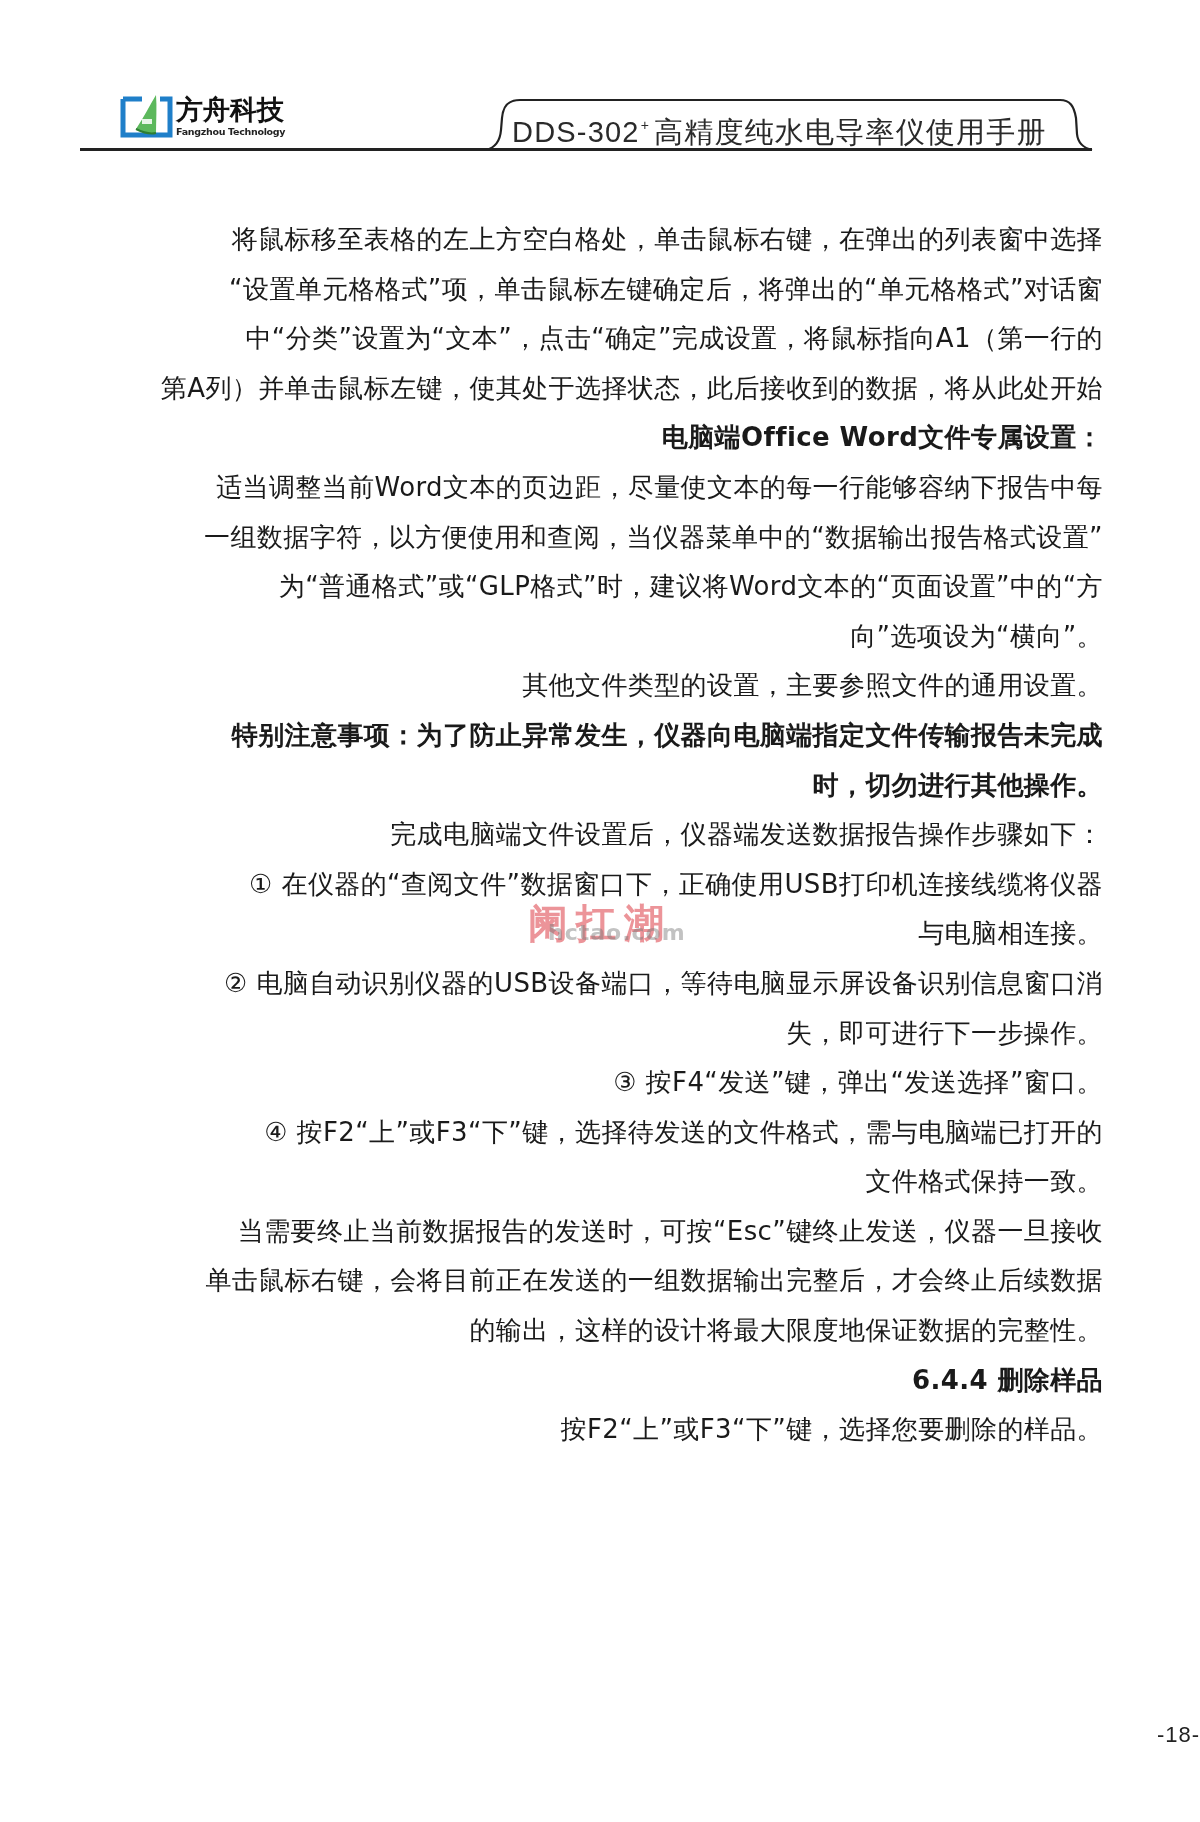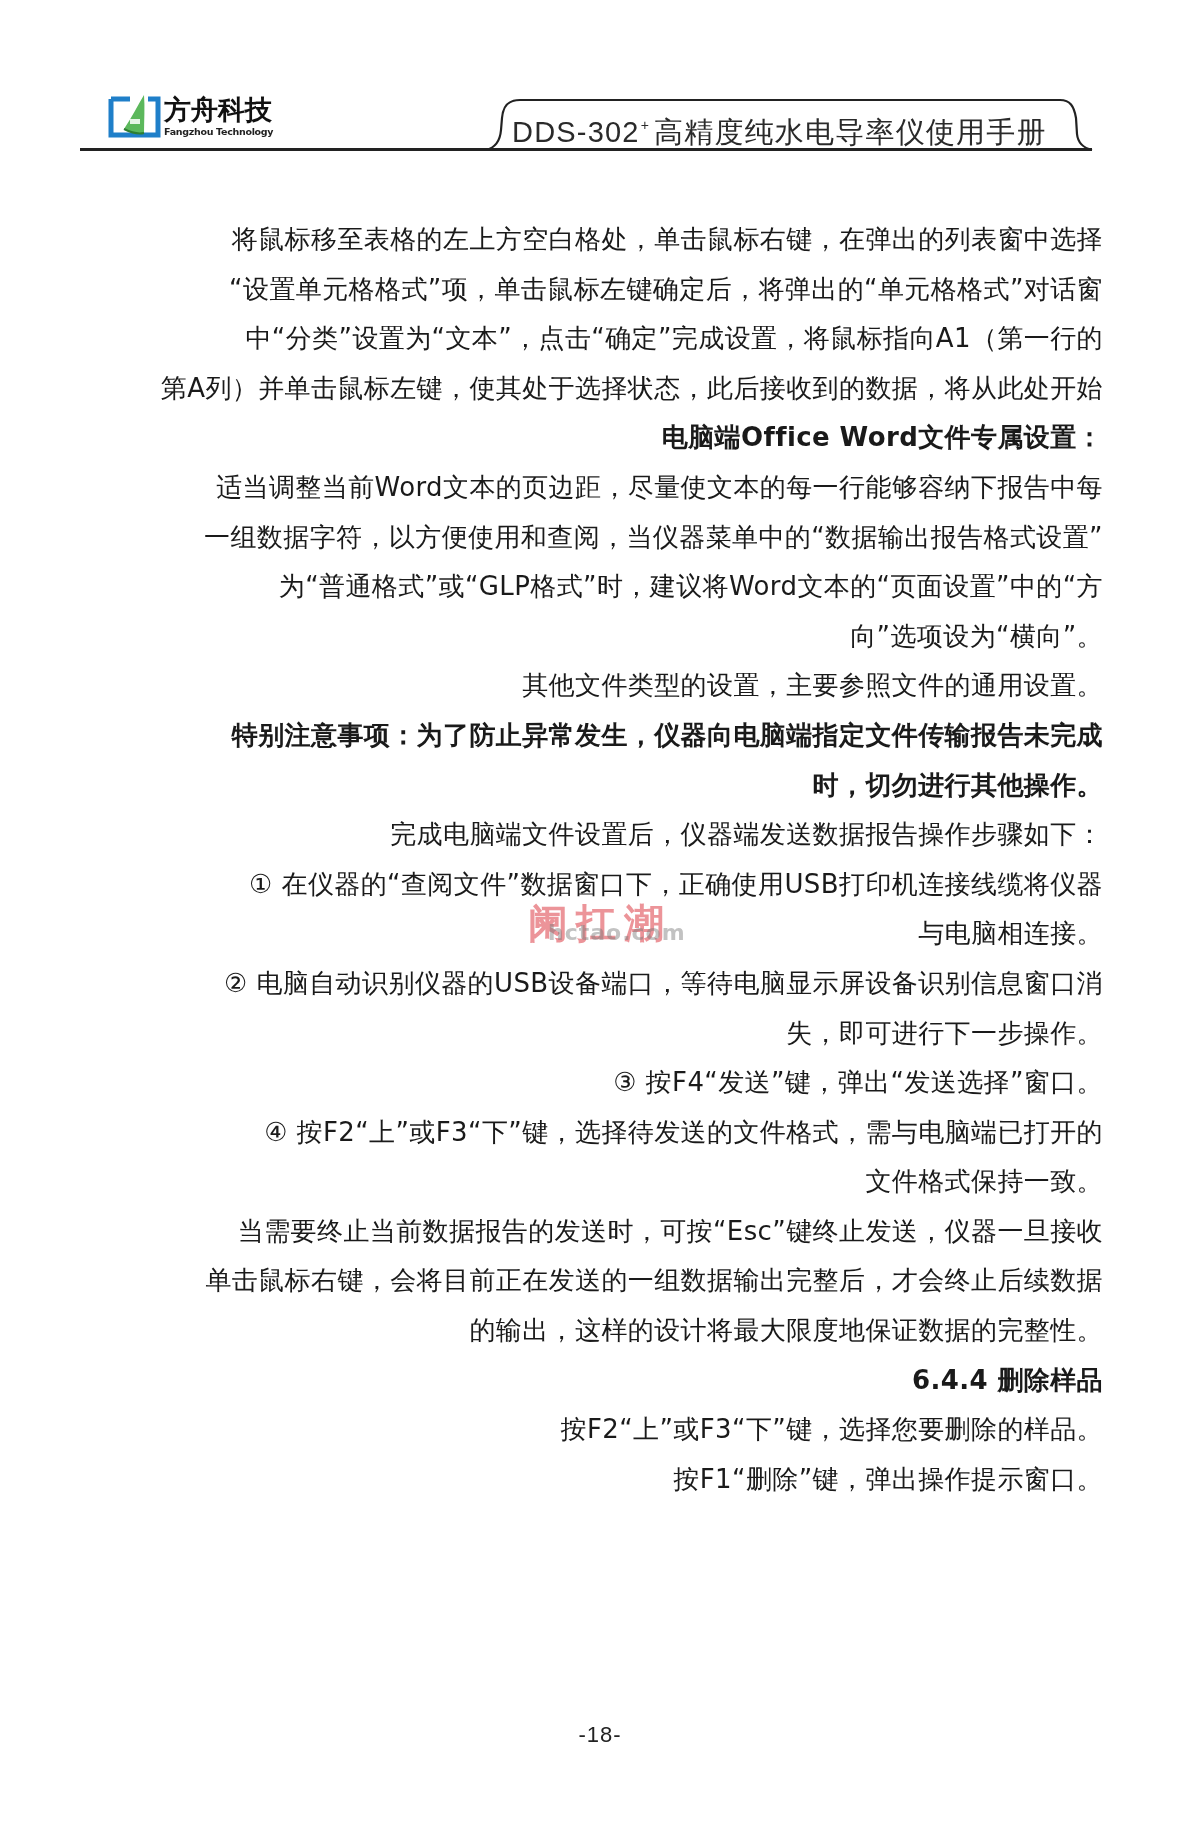--- a/index.html
+++ b/index.html
@@ -1,40 +1,40 @@
 <!DOCTYPE html>
 <html><head>
 <meta charset="utf-8">
 <style>
   html, body { margin: 0; padding: 0; background: #ffffff; }
   body { width: 1200px; height: 1822px; position: relative; overflow: hidden;
          font-family: "DejaVu Sans", "Liberation Sans", sans-serif; color: #1a1a1a; }
   .header { position: absolute; left: 0; top: 0; width: 1200px; height: 170px; }
-  .logo { position: absolute; left: 108px; top: 95px; width: 180px; height: 46px; }
+  .logo { position: absolute; left: 120px; top: 95px; width: 180px; height: 46px; }
   .logo-mark { position: absolute; left: 0; top: 0; width: 54px; height: 44px; }
   .logo-cn { position: absolute; left: 56px; top: 0px; font-size: 27px; font-weight: bold;
              letter-spacing: 0px; color: #111; line-height: 30px; white-space: nowrap; }
   .logo-en { position: absolute; left: 56px; top: 31px; font-size: 9.5px; font-weight: bold;
              color: #222; line-height: 11px; white-space: nowrap; letter-spacing: -0.3px; }
   .header-rule { position: absolute; left: 80px; top: 148px; width: 1012px; height: 3px; background: #222; }
   .tab-outline { position: absolute; left: 484px; top: 96px; width: 612px; height: 58px; }
   .doc-title { position: absolute; left: 512px; top: 108px; font-size: 29px; font-weight: normal;
                color: #2a2a2a; letter-spacing: 1.2px; white-space: nowrap; line-height: 34px;
                font-family: "Liberation Sans", "DejaVu Sans", sans-serif; }
   .doc-title sup { font-size: 14px; vertical-align: 12px; margin-left: 1px; margin-right: 4px; }
   .content { position: absolute; left: 83px; top: 215px; width: 1020px; }
   .line { display: block; height: 49.6px; line-height: 49.6px; font-size: 26px; white-space: nowrap; letter-spacing: 0.4px; text-align: right; }
   .indent { padding-left: 55px; }
   .bold { font-weight: bold; }
   .watermark { position: absolute; left: 520px; top: 880px; width: 190px; height: 60px; pointer-events: none; }
   .wm-cn { position: absolute; left: 8px; top: 16px; font-size: 40px; font-weight: bold; color: rgba(220, 60, 70, 0.55);
            font-family: "DejaVu Serif", serif; letter-spacing: 8px; white-space: nowrap; }
   .wm-en { position: absolute; left: 28px; top: 40px; font-size: 22px; font-weight: bold; color: rgba(120,120,120,0.45);
            white-space: nowrap; letter-spacing: 1px; }
-  .page-number { position: absolute; left: 0; width: 1200px; top: 1722px; text-align: center; font-size: 22px;
+  .page-number { position: absolute; left: 0; width: 1200px; top: 1722px; text-align: right; font-size: 22px;
                  color: #222; font-family: "Liberation Sans", sans-serif; letter-spacing: 1px; }
 </style>
 </head>
 <body>
 
 <div class="header">
   <div class="logo">
     <svg class="logo-mark" viewBox="0 0 54 44" width="54" height="44">
       <path d="M3 4 L3 40 L50 40 L50 4 L40 4" fill="none" stroke="#1f7fc9" stroke-width="5"></path>
       <path d="M3 4 L22 4" fill="none" stroke="#1f7fc9" stroke-width="5"></path>
@@ -74,21 +74,20 @@
     <span class="line indent">② 电脑自动识别仪器的USB设备端口，等待电脑显示屏设备识别信息窗口消</span>
     <span class="line">失，即可进行下一步操作。</span>
     <span class="line indent">③ 按F4“发送”键，弹出“发送选择”窗口。</span>
     <span class="line indent">④ 按F2“上”或F3“下”键，选择待发送的文件格式，需与电脑端已打开的</span>
     <span class="line">文件格式保持一致。</span>
     <span class="line indent">当需要终止当前数据报告的发送时，可按“Esc”键终止发送，仪器一旦接收</span>
     <span class="line">单击鼠标右键，会将目前正在发送的一组数据输出完整后，才会终止后续数据</span>
     <span class="line">的输出，这样的设计将最大限度地保证数据的完整性。</span>
     <span class="line bold">6.4.4 删除样品</span>
     <span class="line indent">按F2“上”或F3“下”键，选择您要删除的样品。</span>
-    <span class="line indent">按F1“删除”键，弹出操作提示窗口。</span>
   </div>
 
 <div class="watermark">
   <div class="wm-cn">阑扛潮</div>
   <div class="wm-en">hctao.com</div>
 </div>
 
 <div class="page-number">-18-</div>
 
 </body></html>

